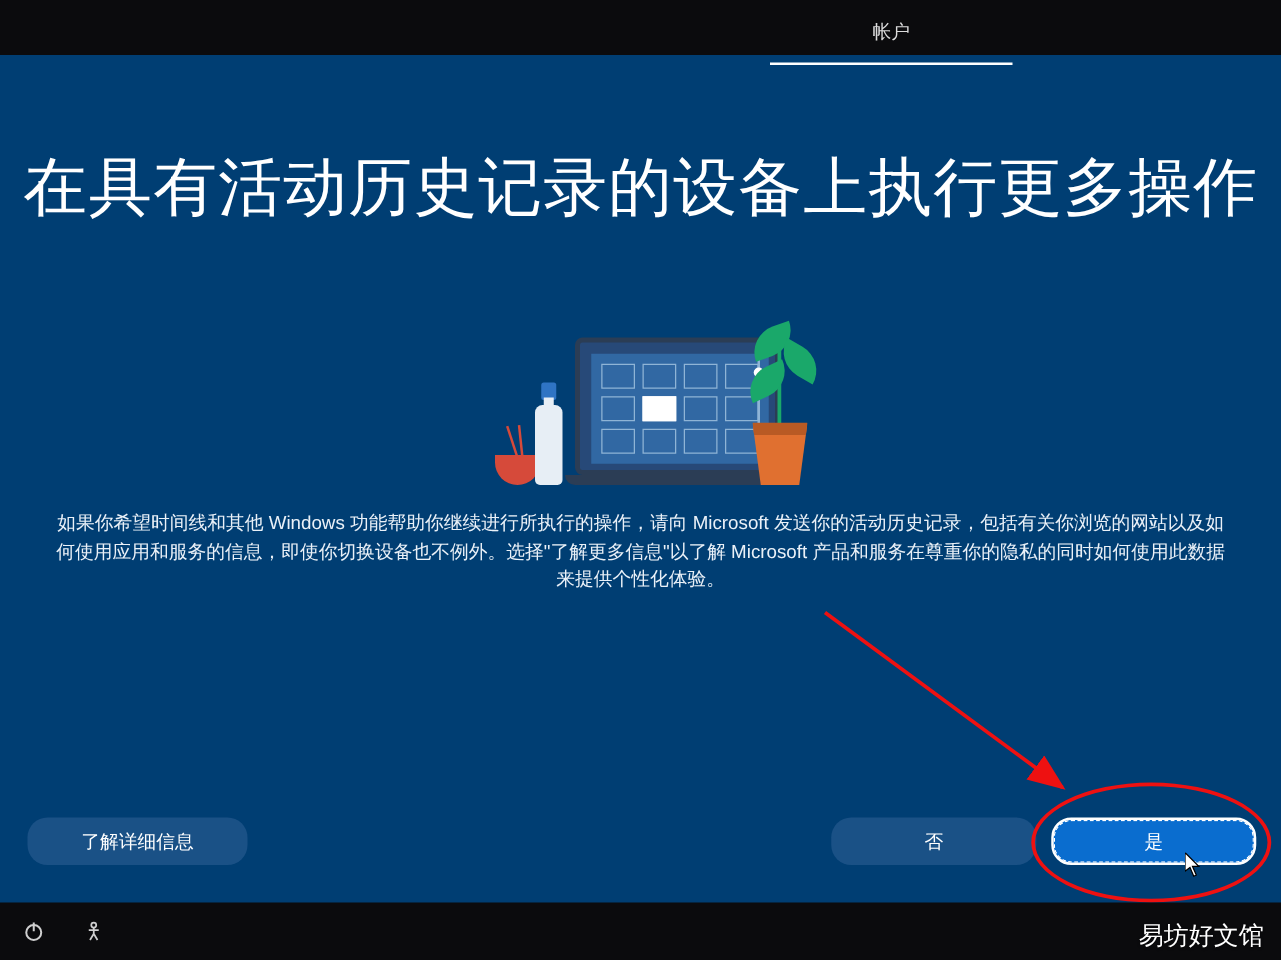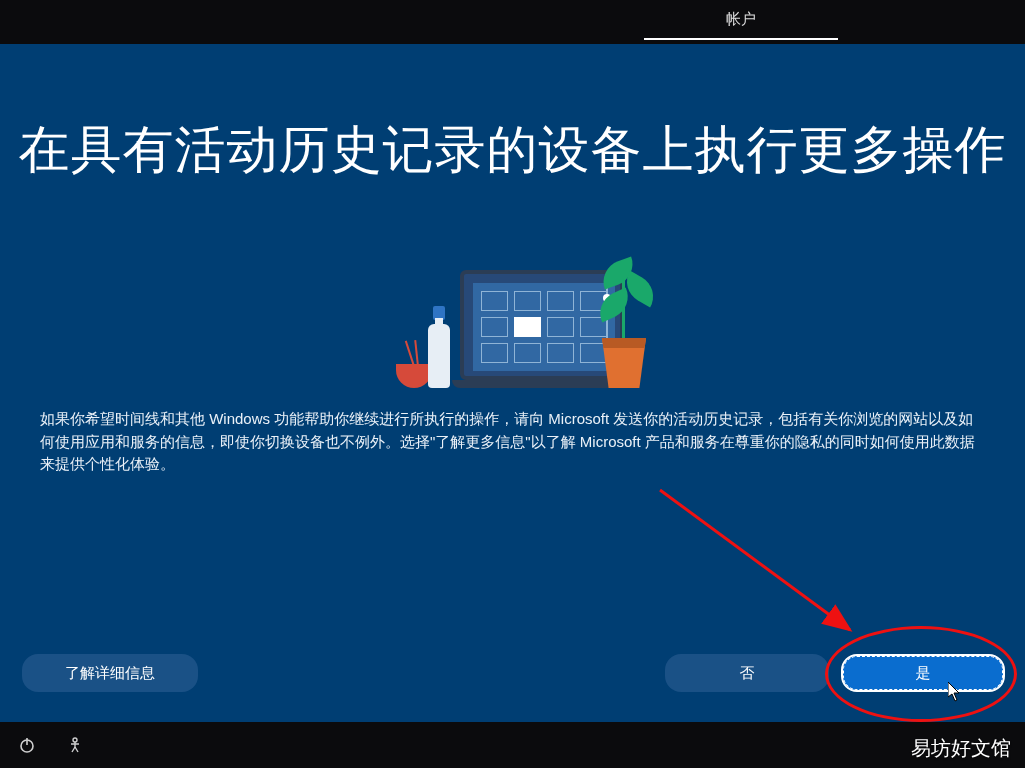--- a/index.html
+++ b/index.html
@@ -1,21 +1,21 @@
 <!DOCTYPE html>
 <html><head>
 <meta charset="utf-8">
 <style>
   * { margin: 0; padding: 0; box-sizing: border-box; }
   html, body { width: 1025px; height: 768px; overflow: hidden; font-family: "Microsoft YaHei", "Segoe UI", sans-serif; }
   body { background: #003e73; color: #fff; position: relative; }
 
   
   .topbar { position: absolute; top: 0; left: 0; right: 0; height: 44px; background: #0b0b0d; }
-  .tab { position: absolute; left: 644px; top: 0; width: 194px; height: 40px; display: flex; align-items: center; justify-content: center; font-size: 15px; color: #dcdcdc; border-bottom: 2px solid #fff; }
+  .tab { position: absolute; left: 616px; top: 0; width: 194px; height: 52px; display: flex; align-items: center; justify-content: center; font-size: 15px; color: #dcdcdc; border-bottom: 2px solid #fff; }
 
   
   .title { position: absolute; left: 0; right: 0; top: 116px; text-align: center; font-size: 51px; font-weight: 300; letter-spacing: 1px; }
 
   
   .illus { position: absolute; left: 392px; top: 260px; width: 270px; height: 140px; }
   .laptop { position: absolute; left: 60px; top: 10px; width: 180px; height: 118px; }
   .lid { position: absolute; left: 8px; top: 0; width: 164px; height: 110px; border: 4px solid #2b3d55; border-radius: 6px; background: #274978; }
   .screen { position: absolute; left: 9px; top: 9px; width: 142px; height: 88px; background: #3168a3; display: grid; grid-template-columns: repeat(4, 1fr); grid-template-rows: repeat(3, 1fr); gap: 6px; padding: 8px; }
   .tile { background: transparent; border: 1px solid #8fb4d6; }
@@ -37,21 +37,21 @@
   .bottle-body { position: absolute; left: 0; bottom: 0; width: 22px; height: 64px; background: #e7eef5; border-radius: 6px 6px 4px 4px; }
   .bottle-cap { position: absolute; left: 5px; top: 0; width: 12px; height: 14px; background: #2f74c4; border-radius: 2px; }
   .bottle-neck { position: absolute; left: 7px; top: 12px; width: 8px; height: 8px; background: #e7eef5; }
 
   .bowl { position: absolute; left: 0; top: 88px; width: 44px; height: 40px; }
   .bowl-body { position: absolute; left: 4px; bottom: 0; width: 36px; height: 24px; background: #d64a3a; border-radius: 0 0 20px 20px; }
   .stick { position: absolute; width: 2px; height: 34px; background: #d64a3a; top: -8px; }
   .stick.s1 { left: 18px; transform: rotate(-18deg); }
   .stick.s2 { left: 24px; transform: rotate(-6deg); }
 
-  .body-text { position: absolute; left: 40px; right: 40px; top: 408px; text-align: left; font-size: 15px; line-height: 1.5; color: #eaf1f8; }
+  .body-text { position: absolute; left: 40px; right: 40px; top: 408px; text-align: center; font-size: 15px; line-height: 1.5; color: #eaf1f8; }
 
   
   .btn { position: absolute; height: 38px; display: flex; align-items: center; justify-content: center; font-size: 15px; cursor: pointer; border-radius: 16px; }
   .btn-learn { left: 22px; bottom: 76px; width: 176px; background: #1a5186; }
   .btn-no { right: 196px; bottom: 76px; width: 164px; background: #1a5186; }
   .btn-yes { right: 20px; bottom: 76px; width: 164px; background: #0a6dcf; outline: 1px dashed #fff; outline-offset: -3px; border: 2px solid #fff; }
 
   
   .anno-ellipse { position: absolute; right: 8px; bottom: 46px; width: 192px; height: 96px; border: 3px solid #e11; border-radius: 50%; pointer-events: none; }
   .anno-arrow { position: absolute; pointer-events: none; }

